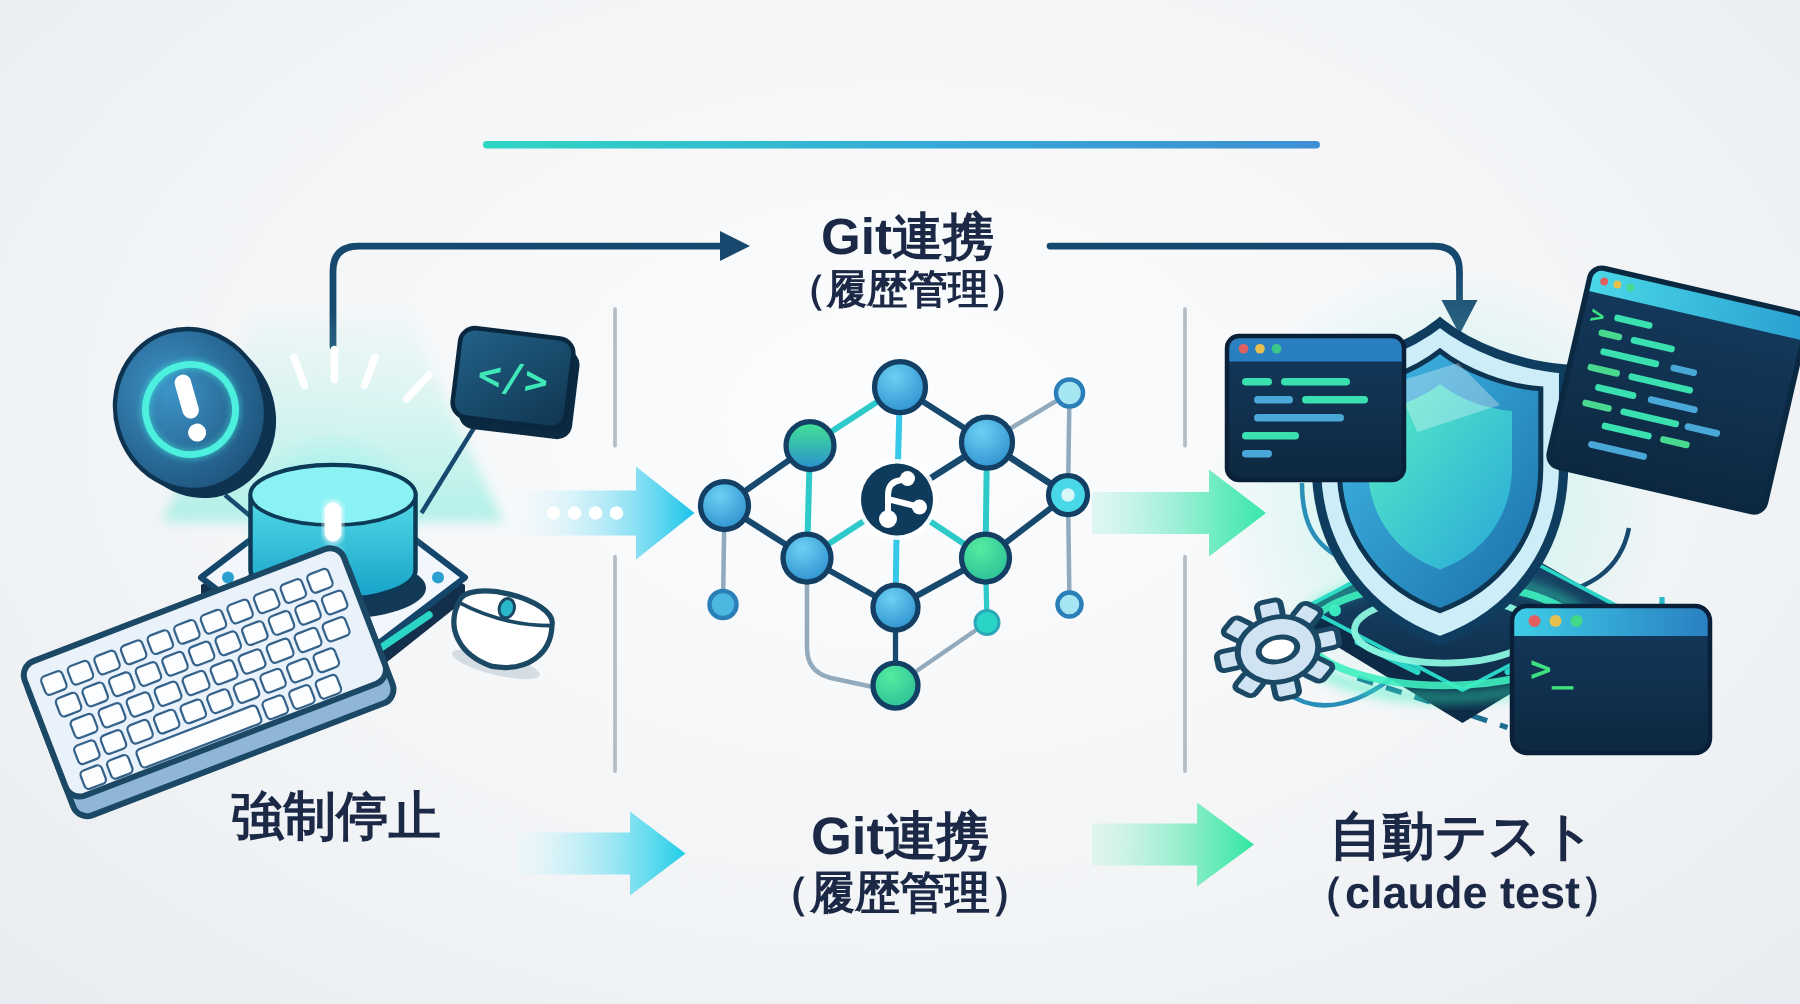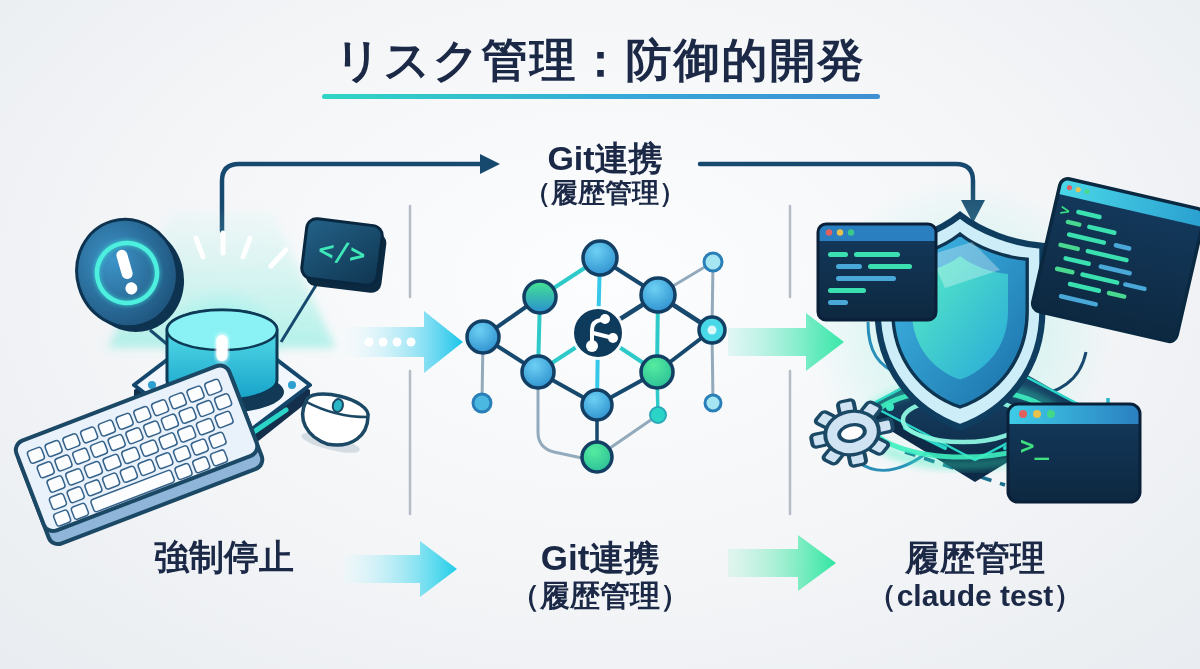--- a/index.html
+++ b/index.html
@@ -437,33 +437,32 @@
           <rect x="-8" y="-41" width="16" height="16" rx="4" transform="rotate(225)"></rect>
           <rect x="-8" y="-41" width="16" height="16" rx="4" transform="rotate(270)"></rect>
           <rect x="-8" y="-41" width="16" height="16" rx="4" transform="rotate(315)"></rect>
           <circle r="27"></circle>
         </g>
         <ellipse rx="13" ry="10" fill="#ffffff" stroke="#1b4965" stroke-width="4"></ellipse>
       </g>
     </g>
   </svg>
 
-  <div class="abs title">リスク管理：防御的開発</div>
   <div class="abs title-underline"></div>
 
   <div class="abs flow-label" style="left:605px;top:140px;">
     <div class="l1">Git連携</div>
     <div class="l2">（履歴管理）</div>
   </div>
 
-  <div class="abs step-label" style="left:224px;top:540px;font-family:Liberation Serif, serif;">
+  <div class="abs step-label" style="left:224px;top:527px;">
     <div class="l1">強制停止</div>
   </div>
   <div class="abs step-label" style="left:600px;top:540px;">
     <div class="l1">Git連携</div>
     <div class="l2">（履歴管理）</div>
   </div>
   <div class="abs step-label" style="left:975px;top:540px;">
-    <div class="l1">履歴管理</div>
+    <div class="l1">自動テスト</div>
     <div class="l2">（claude test）</div>
   </div>
 
 </div>
 
 </body></html>

